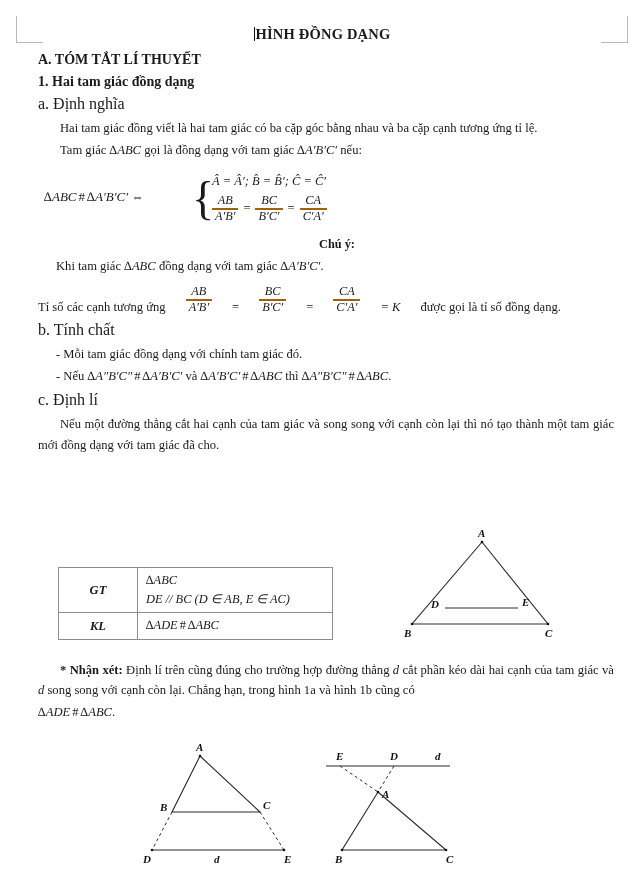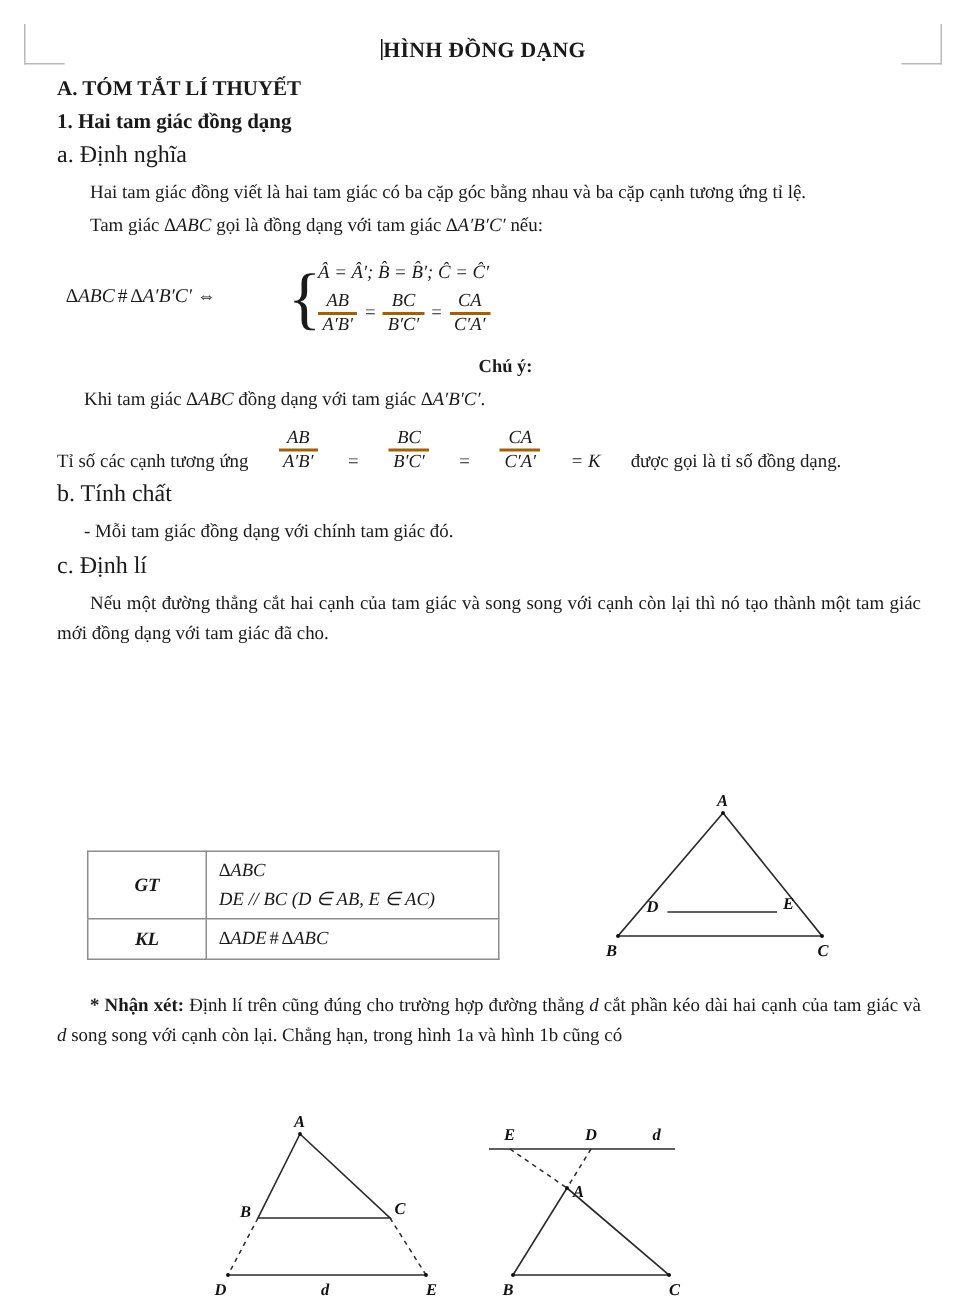--- a/index.html
+++ b/index.html
@@ -174,20 +174,28 @@
       </span>
       <span class="mi">= K</span>
       <span>được gọi là tỉ số đồng dạng.</span>
     </div>
 
     <div class="h3">b. Tính chất</div>
 
     <div class="p sub">- Mỗi tam giác đồng dạng với chính tam giác đó.</div>
 
 
+    <div class="p sub">
+      <span>- Nếu</span>
+      <span class="mi">∆A″B′C″</span><span class="simsym">#</span><span class="mi">∆A′B′C′</span>
+      <span>và</span>
+      <span class="mi">∆A′B′C′</span><span class="simsym">#</span><span class="mi">∆ABC</span>
+      <span>thì</span>
+      <span class="mi">∆A″B′C″</span><span class="simsym">#</span><span class="mi">∆ABC</span><span>.</span>
+    </div>
 
     <div class="h3">c. Định lí</div>
 
     <div class="p ind just">Nếu một đường thẳng cắt hai cạnh của tam giác và song song với cạnh còn lại thì nó tạo thành một tam giác mới đồng dạng với tam giác đã cho.</div>
 
   </div>
 
   <table class="gt-table">
     <tbody>
         <tr>
@@ -259,15 +267,18 @@
 
   <div style="position:absolute;left:30px;top:660px;width:584px;">
     <div class="note" style="text-indent:22px;">
       <b>* Nhận xét:</b>
       <span>Định lí trên cũng đúng cho trường hợp đường thẳng</span>
       <span class="mi">d</span>
       <span>cắt phần kéo dài hai cạnh của tam giác và</span>
       <span class="mi">d</span>
       <span>song song với cạnh còn lại. Chẳng hạn, trong hình 1a và hình 1b cũng có</span>
     </div>
+    <div class="note">
+      <span class="mi">∆ADE</span><span class="simsym">#</span><span class="mi">∆ABC</span><span>.</span>
+    </div>
   </div>
 
 </div>
 
 </body></html>

